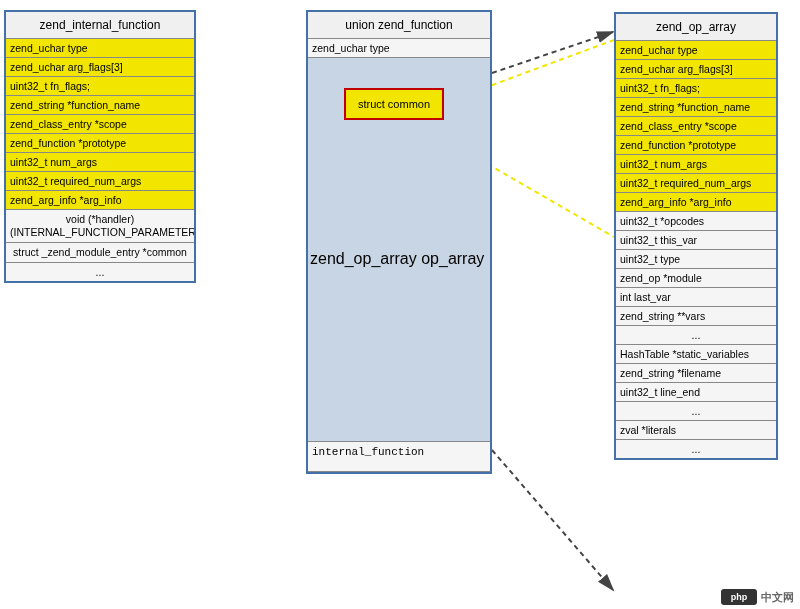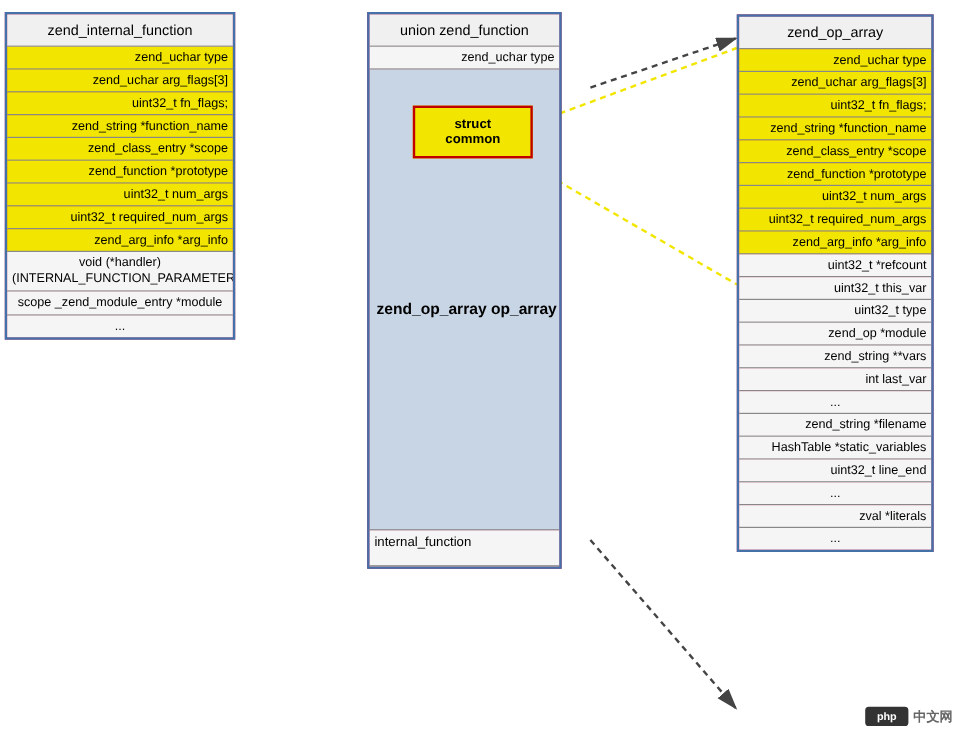--- a/index.html
+++ b/index.html
@@ -25,21 +25,20 @@
       background: #f0f0f0;
       border-bottom: 1px solid #888;
     }
     .row {
       padding: 3px 4px;
       border-bottom: 1px solid #888;
       background: #f5f5f5;
       font-size: 10.5px;
       white-space: nowrap;
       overflow: hidden;
-      text-align: right;
     }
     .row.yellow {
       background: #f2e600;
     }
     .row.center {
       text-align: center;
     }
     .row.multi {
       white-space: normal;
       line-height: 1.25;
@@ -47,33 +46,32 @@
     .row:last-child {
       border-bottom: none;
     }
     
     .section {
       border-bottom: 1px solid #888;
       position: relative;
     }
     .section-bg-blue {
       background: #c8d5e4;
-      font-weight: bold;
     }
     .struct-common {
       position: absolute;
       background: #f2e600;
       border: 2px solid #c00000;
       padding: 8px 10px;
       font-size: 11px;
       text-align: center;
     }
     .section-label {
-      text-align: right;
-      font-size: 13px;
+      text-align: left;
+      font-size: 16px;
       padding: 2px;
     }
     svg.connector {
       position: absolute;
       top: 0;
       left: 0;
       width: 800px;
       height: 609px;
       pointer-events: none;
     }
@@ -124,58 +122,58 @@
   <div class="row yellow">zend_uchar type</div>
   <div class="row yellow">zend_uchar arg_flags[3]</div>
   <div class="row yellow">uint32_t fn_flags;</div>
   <div class="row yellow">zend_string *function_name</div>
   <div class="row yellow">zend_class_entry *scope</div>
   <div class="row yellow">zend_function *prototype</div>
   <div class="row yellow">uint32_t num_args</div>
   <div class="row yellow">uint32_t required_num_args</div>
   <div class="row yellow">zend_arg_info *arg_info</div>
   <div class="row center multi">void (*handler)(INTERNAL_FUNCTION_PARAMETERS)</div>
-  <div class="row center multi">scope _zend_module_entry *module</div>
+  <div class="row center multi">struct _zend_module_entry *common</div>
   <div class="row center">...</div>
 </div>
 
-<div class="box" style="left:306px; top:10px; width:162px;">
+<div class="box" style="left:306px; top:10px; width:186px;">
   <div class="box-title">union zend_function</div>
   <div class="row">zend_uchar type</div>
   <div class="section section-bg-blue" style="height:384px; position:relative;">
     <div class="struct-common" style="left:36px; top:30px; width:100px;">
       <span>struct common</span>
     </div>
     <div class="section-label" style="position:absolute; top:190px; width:100%;">zend_op_array op_array</div>
   </div>
-  <div class="section" style="height:30px; background:#f5f5f5; padding:4px;">
+  <div class="section" style="height:30px; background:#f5f5f5; padding:4px;font-family:Liberation Mono, monospace;">
     <span>internal_function</span>
   </div>
 </div>
 
 <div class="box" style="left:614px; top:12px; width:164px;">
   <div class="box-title">zend_op_array</div>
   <div class="row yellow">zend_uchar type</div>
   <div class="row yellow">zend_uchar arg_flags[3]</div>
   <div class="row yellow">uint32_t fn_flags;</div>
   <div class="row yellow">zend_string *function_name</div>
   <div class="row yellow">zend_class_entry *scope</div>
   <div class="row yellow">zend_function *prototype</div>
   <div class="row yellow">uint32_t num_args</div>
   <div class="row yellow">uint32_t required_num_args</div>
   <div class="row yellow">zend_arg_info *arg_info</div>
-  <div class="row">uint32_t *refcount</div>
+  <div class="row">uint32_t *opcodes</div>
   <div class="row">uint32_t this_var</div>
   <div class="row">uint32_t type</div>
   <div class="row">zend_op *module</div>
+  <div class="row">int last_var</div>
   <div class="row">zend_string **vars</div>
-  <div class="row">int last_var</div>
   <div class="row center">...</div>
+  <div class="row">HashTable *static_variables</div>
   <div class="row">zend_string *filename</div>
-  <div class="row">HashTable *static_variables</div>
   <div class="row">uint32_t line_end</div>
   <div class="row center">...</div>
   <div class="row">zval *literals</div>
   <div class="row center">...</div>
 </div>
 
 <div class="watermark">
   <div class="logo">php</div>
   <span>中文网</span>
 </div>

